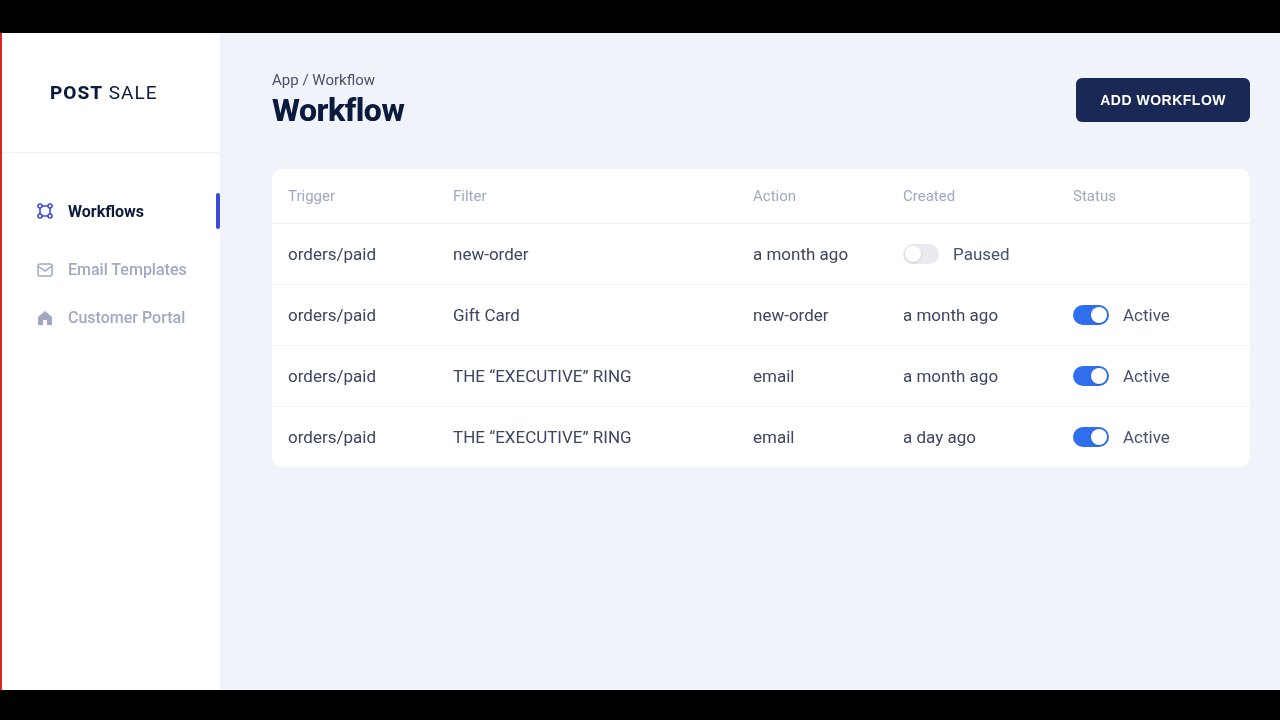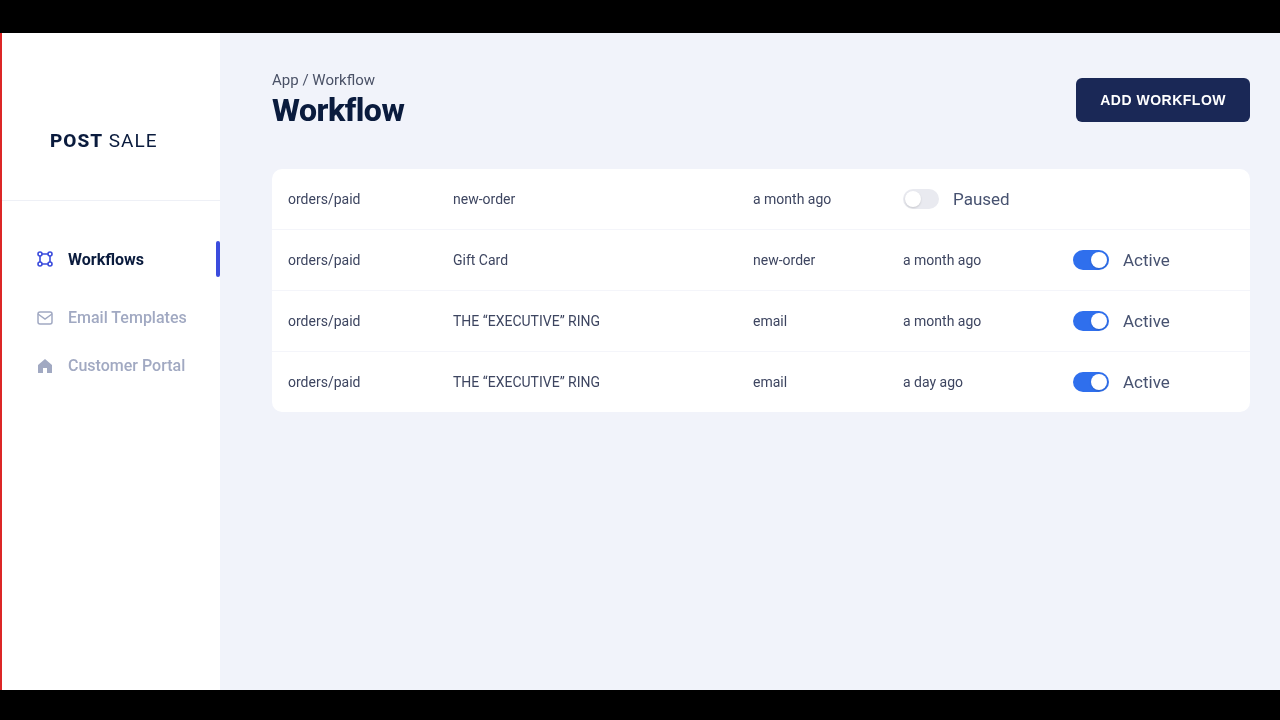--- a/index.html
+++ b/index.html
@@ -23,21 +23,20 @@
   background: #fff;
   display: flex;
   flex-direction: column;
 }
 .logo-box {
   height: 120px;
   border-bottom: 1px solid #eef0f6;
   display: flex;
   align-items: center;
   padding-left: 48px;
-  margin-top: 48px;
 }
 .logo-text {
   font-size: 19px;
   letter-spacing: 1px;
   color: #0a1b3d;
 }
 .logo-text .bold { font-weight: 800; }
 .logo-text .light { font-weight: 400; }
 .nav {
   padding-top: 38px;
@@ -131,21 +130,21 @@
 .trow {
   display: grid;
   grid-template-columns: 165px 300px 150px 170px 1fr;
   padding: 20px 16px;
   border-bottom: 1px solid #f4f5fa;
   align-items: center;
 }
 .trow:last-child { border-bottom: none; }
 .trow .cell {
   color: #3d4560;
-  font-size: 14px;
+  font-size: 17px;
 }
 .status-cell {
   display: flex;
   align-items: center;
   gap: 14px;
   text-align: center;
 }
 .toggle {
   width: 36px;
   height: 20px;
@@ -225,20 +224,27 @@
           <span>App</span>
           <span>/</span>
           <span>Workflow</span>
         </div>
         <h1 class="page-title">Workflow</h1>
       </div>
       <button class="add-btn">ADD WORKFLOW</button>
     </div>
 
     <div class="card">
+      <div class="thead-row">
+        <div>Trigger</div>
+        <div>Filter</div>
+        <div>Action</div>
+        <div>Created</div>
+        <div>Status</div>
+      </div>
 
       <div class="trow">
         <div class="cell">orders/paid</div>
         <div class="cell">new-order</div>
         <div class="cell">a month ago</div>
         <div class="status-cell">
           <div class="toggle off">
               <div class="knob"></div>
             </div>
           <span class="status-label">Paused</span>

